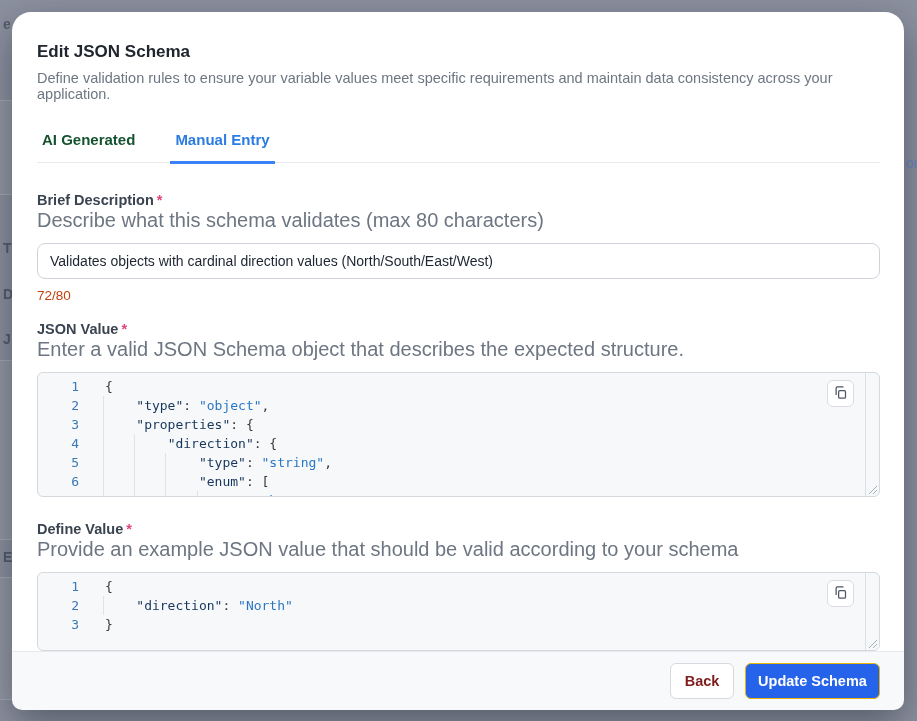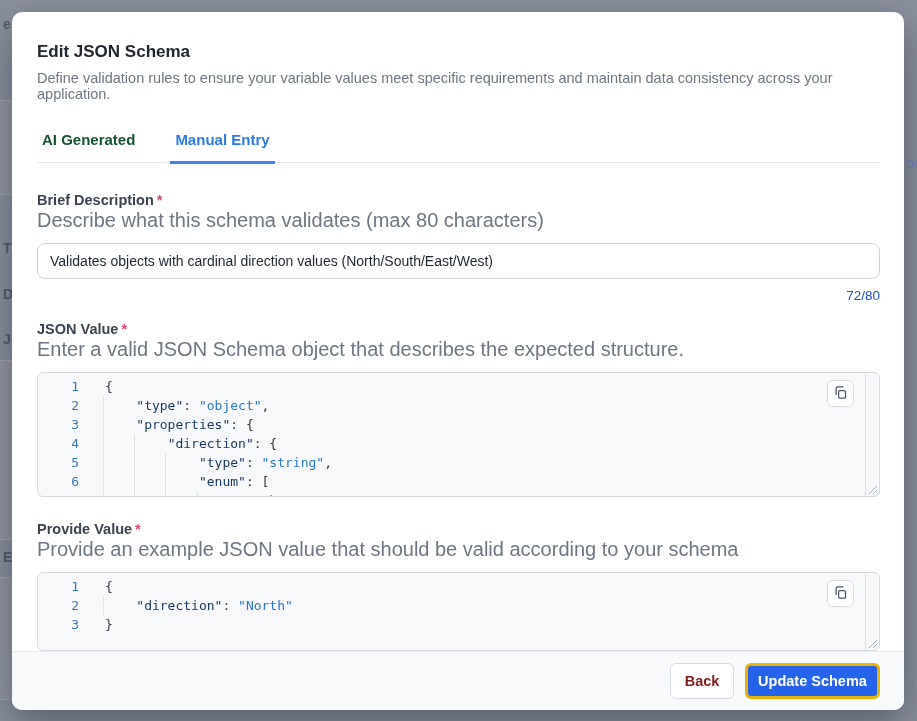--- a/index.html
+++ b/index.html
@@ -25,21 +25,21 @@
     border-radius:8px;
   }
   .bg-panel-1 { top:100px; height:95px; }
   .bg-panel-2 { top:360px; height:180px; }
   .bg-panel-3 { top:577px; height:123px; }
 
   
   .modal {
     position:absolute; left:12px; top:12px;
     width:892px; height:698px;
-    background:#ffffff; border-radius:10px;
+    background:#ffffff; border-radius:19px;
     box-shadow:0 14px 38px rgba(12,18,30,0.42);
     display:flex; flex-direction:column;
   }
   .modal-body { flex:1; padding:28px 24px 0 25px; }
 
   .dlg-title { font-size:17px; font-weight:700; color:#20252e; line-height:24px; }
   .dlg-subtitle { margin-top:6px; font-size:14.5px; color:#6d7682; line-height:16px; }
 
   
   .tabs { margin-top:28px; border-bottom:1px solid #e7e9ec; display:flex; }
@@ -61,22 +61,22 @@
   .field-example { margin-top:22px; }
 
   .text-input {
     margin-top:13px; width:843px; height:36px;
     border:1px solid #ced3da; border-radius:8px;
     padding:0 12px; font-size:14px; color:#1d2530;
     font-family:"Liberation Sans", sans-serif;
     background:#fff; outline:none; display:block;
   }
   .char-counter {
-    margin-top:8px; width:843px; text-align:right;
-    font-size:13.5px; color:#1d4ed8; line-height:18px;
+    margin-top:8px; width:843px; 
+    font-size:13.5px; color:#c2410c; line-height:18px;
   }
 
   
   .code-editor {
     margin-top:13px; width:843px; position:relative;
     background:#f7f8f9; border:1px solid #d5d9de; border-radius:6px;
     overflow:hidden;
     font-family:"DejaVu Sans Mono", monospace; font-size:13px;
   }
   .editor-schema  { height:125px; }
@@ -107,21 +107,21 @@
   
   .modal-footer {
     height:62px; background:#f8f9fb; border-top:1px solid #e8eaed;
     border-radius:0 0 10px 10px;
     display:flex; align-items:center; justify-content:flex-end;
     padding:0 24px; gap:11px;
   }
   .btn { font-family:"Liberation Sans", sans-serif; font-size:14.5px; font-weight:600;
          height:36px; border-radius:6px; cursor:pointer; }
   .btn-back { width:64px; background:#fff; border:1px solid #d6dae0; color:#7f1d1d; }
-  .btn-primary { width:135px; background:#2563eb; border:3px solid #eab308; color:#fff; }
+  .btn-primary { width:135px; background:#2563eb; border:1px solid #eab308; color:#fff; }
 </style>
 </head>
 <body>
 
 <div class="bg-panel bg-panel-1"></div>
 <div class="bg-panel bg-panel-2"></div>
 <div class="bg-panel bg-panel-3"></div>
 <span class="bg-frag bg-frag-e">e</span>
 <span class="bg-frag bg-frag-t">T</span>
 <span class="bg-frag bg-frag-d">D</span>
@@ -172,21 +172,21 @@
                 <path d="M5 15V5a2 2 0 0 1 2-2h9"></path>
               </svg>
           </span>
         </button>
         <div class="resize-handle"></div>
       </div>
     </div>
 
     <div class="field-example">
       <div class="field-label">
-        <span>Provide Value</span><span class="req">*</span>
+        <span>Define Value</span><span class="req">*</span>
       </div>
       <div class="field-helper">Provide an example JSON value that should be valid according to your schema</div>
       <div class="code-editor editor-example">
         <div class="code-lines" id="example-lines">
             <div class="code-line"><span class="ln">1</span><span class="lc"><span class="tok-p"></span><span class="tok-p">{</span></span></div>
             <div class="code-line"><span class="ln">2</span><span class="lc"><i class="guide" style="left: 24px;"></i><span class="tok-p">    </span><span class="tok-k">"direction"</span><span class="tok-p">: </span><span class="tok-v">"North"</span></span></div>
             <div class="code-line"><span class="ln">3</span><span class="lc"><span class="tok-p"></span><span class="tok-p">}</span></span></div>
           </div>
         <div class="scroll-gutter-line"></div>
         <button class="copy-btn">

